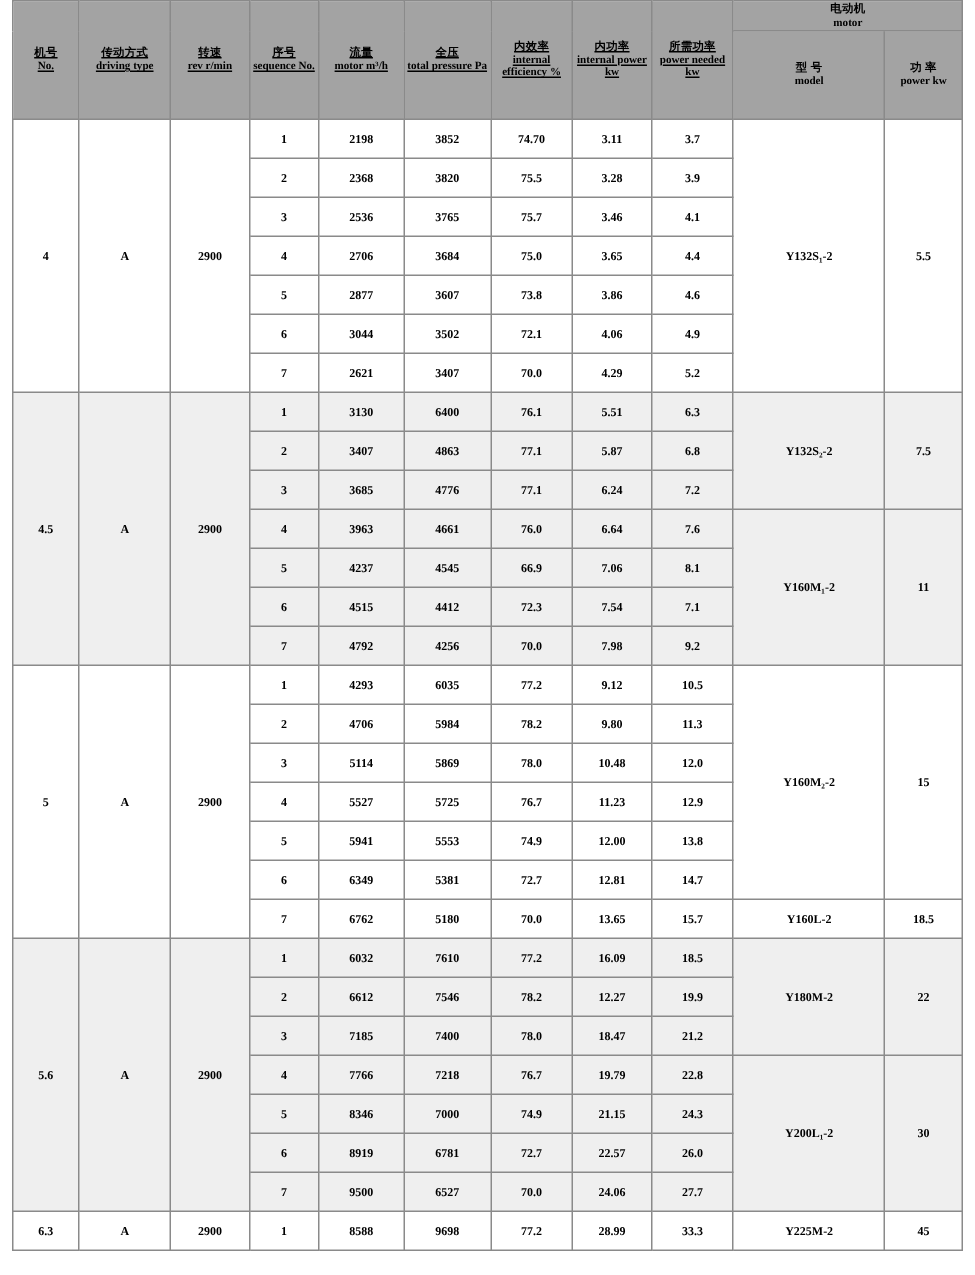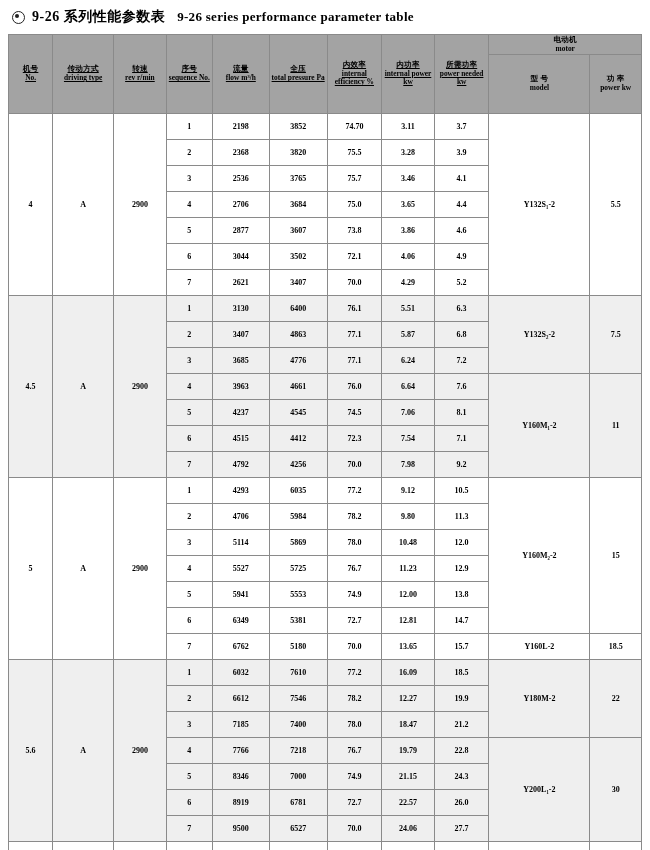--- a/index.html
+++ b/index.html
@@ -123,25 +123,20 @@
   .seq {
     font-weight: bold;
     font-size: 8.5px;
   }
 </style>
 </head>
 <body>
 
 <div class="page">
 
-  <div class="title-row">
-    <span class="title-bullet"></span>
-    <span class="title-cn">9-26 系列性能参数表</span>
-    <span class="title-en">9-26 series performance parameter table</span>
-  </div>
 
   <table class="perf">
     <colgroup>
       <col style="width:42px">
         <col style="width:58px">
         <col style="width:50px">
       <col style="width:44px">
         <col style="width:54px">
         <col style="width:55px">
       <col style="width:52px">
@@ -163,21 +158,21 @@
         <td rowspan="2" class="hdr-cell">
           <span class="hdr-cn">转速</span>
           <span class="hdr-en">rev r/min</span>
         </td>
         <td rowspan="2" class="hdr-cell">
           <span class="hdr-cn">序号</span>
           <span class="hdr-en">sequence No.</span>
         </td>
         <td rowspan="2" class="hdr-cell">
           <span class="hdr-cn">流量</span>
-          <span class="hdr-en">flow m³/h</span>
+          <span class="hdr-en">motor m³/h</span>
         </td>
         <td rowspan="2" class="hdr-cell">
           <span class="hdr-cn">全压</span>
           <span class="hdr-en">total pressure Pa</span>
         </td>
         <td rowspan="2" class="hdr-cell">
           <span class="hdr-cn">内效率</span>
           <span class="hdr-en">internal efficiency %</span>
         </td>
         <td rowspan="2" class="hdr-cell">
@@ -302,21 +297,21 @@
           <td class="val grp-shade">76.0</td>
           <td class="val grp-shade">6.64</td>
           <td class="val grp-shade">7.6</td>
           <td class="motor-cell grp-shade" rowspan="4">Y160M₁-2</td>
           <td class="motor-cell grp-shade" rowspan="4">11</td>
         </tr>
         <tr>
           <td class="seq grp-shade">5</td>
           <td class="val grp-shade">4237</td>
           <td class="val grp-shade">4545</td>
-          <td class="val grp-shade">74.5</td>
+          <td class="val grp-shade">66.9</td>
           <td class="val grp-shade">7.06</td>
           <td class="val grp-shade">8.1</td>
         </tr>
         <tr>
           <td class="seq grp-shade">6</td>
           <td class="val grp-shade">4515</td>
           <td class="val grp-shade">4412</td>
           <td class="val grp-shade">72.3</td>
           <td class="val grp-shade">7.54</td>
           <td class="val grp-shade">7.1</td>

